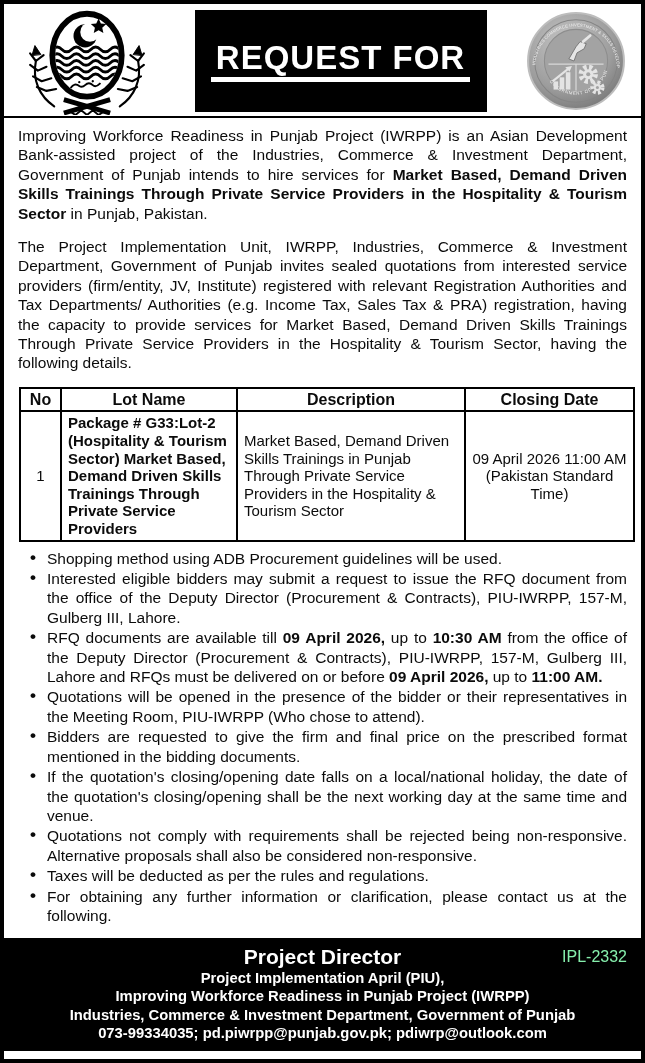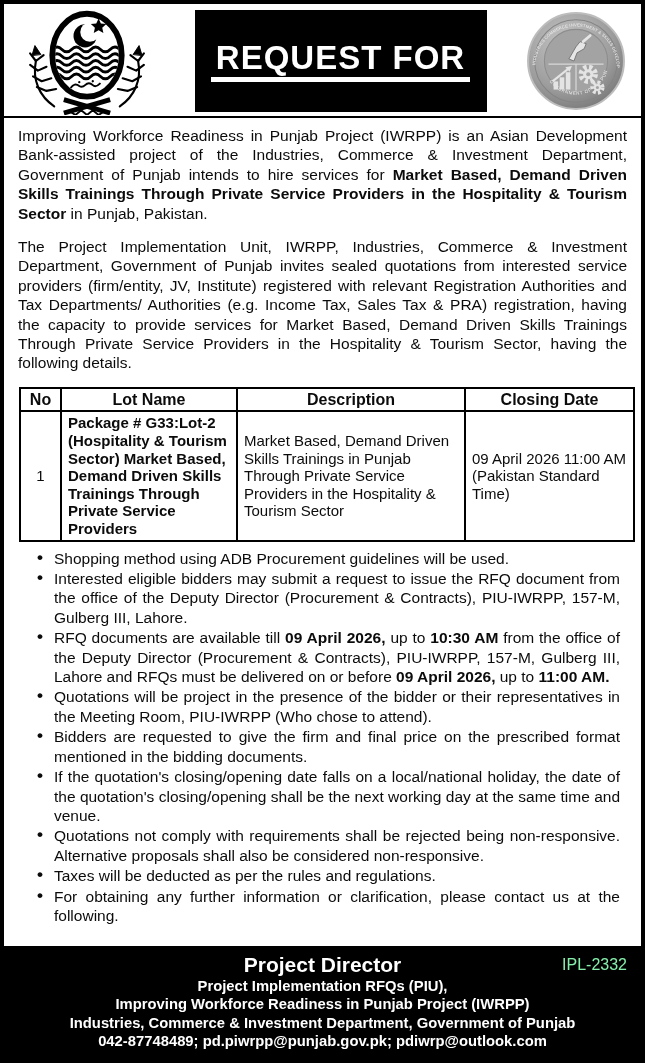--- a/index.html
+++ b/index.html
@@ -19,28 +19,28 @@
   .b{font-weight:bold;}
   
   table.lots{border-collapse:collapse;width:614px;margin:0 1px 7px 1px;table-layout:fixed;}
   table.lots th,table.lots td{border:2px solid #000;font-size:15px;line-height:17.6px;
     padding:2px 6px;vertical-align:middle;}
   table.lots th{font-size:16px;font-weight:bold;text-align:center;padding:2px 2px;}
   col.c-no{width:41px;}col.c-lot{width:176px;}col.c-desc{width:228px;}col.c-date{width:169px;}
   td.no{text-align:center;}
   td.lot{padding:3px 4px 3px 8px;font-weight:bold;}
   td.desc{padding:3px 4px 3px 10px;}
-  td.date{text-align:left;}
+  td.date{text-align:center;}
   
-  ul.notes{list-style:none;margin:7px;padding:0;}
+  ul.notes{list-style:none;margin:0;padding:0;}
   ul.notes li{position:relative;padding-left:29px;font-size:15.5px;line-height:19.4px;
     text-align:justify;margin:0 0 1px 0;}
   ul.notes li::before{content:"\2022";position:absolute;left:12px;top:-1px;font-size:17px;font-weight:bold;}
   
-  .footer{position:absolute;left:0;right:0;bottom:0;background:#000;color:#fff;
+  .footer{position:absolute;left:0;right:0;bottom:8px;background:#000;color:#fff;
     text-align:center;padding:7px 0 9px 0;}
   .footer-head{position:relative;}
   .signatory{font-size:21px;font-weight:bold;line-height:24px;}
   .ref{position:absolute;right:14px;top:3px;font-size:16px;font-weight:normal;color:#86efac;}
   .footer-lines div{font-size:14.8px;font-weight:bold;line-height:18.2px;}
   svg text{font-family:"Liberation Sans",sans-serif;}
 </style>
 </head>
 <body>
 
@@ -165,35 +165,35 @@
           <td class="desc">Market Based, Demand Driven Skills Trainings in Punjab Through Private Service Providers in the Hospitality &amp; Tourism Sector</td>
           <td class="date">09 April 2026 11:00 AM (Pakistan Standard Time)</td>
         </tr>
       </tbody>
     </table>
 
     <ul class="notes">
         <li><span>Shopping method using ADB Procurement guidelines will be used.</span></li>
         <li><span>Interested eligible bidders may submit a request to issue the RFQ document from the office of the Deputy Director (Procurement &amp; Contracts), PIU-IWRPP, 157-M, Gulberg III, Lahore.</span></li>
         <li><span>RFQ documents are available till </span><span class="b">09 April 2026,</span><span> up to </span><span class="b">10:30 AM</span><span> from the office of the Deputy Director (Procurement &amp; Contracts), PIU-IWRPP, 157-M, Gulberg III, Lahore and RFQs must be delivered on or before </span><span class="b">09 April 2026,</span><span> up to </span><span class="b">11:00 AM.</span></li>
-        <li><span>Quotations will be project in the presence of the bidder or their representatives in the Meeting Room, PIU-IWRPP (Who chose to attend).</span></li>
+        <li><span>Quotations will be opened in the presence of the bidder or their representatives in the Meeting Room, PIU-IWRPP (Who chose to attend).</span></li>
         <li><span>Bidders are requested to give the firm and final price on the prescribed format mentioned in the bidding documents.</span></li>
         <li><span>If the quotation's closing/opening date falls on a local/national holiday, the date of the quotation's closing/opening shall be the next working day at the same time and venue.</span></li>
         <li><span>Quotations not comply with requirements shall be rejected being non-responsive. Alternative proposals shall also be considered non-responsive.</span></li>
         <li><span>Taxes will be deducted as per the rules and regulations.</span></li>
         <li><span>For obtaining any further information or clarification, please contact us at the following.</span></li>
       </ul>
   </div>
 
   <div class="footer">
     <div class="footer-head">
       <span class="signatory">Project Director</span>
       <span class="ref">IPL-2332</span>
     </div>
     <div class="footer-lines">
-        <div>Project Implementation RFQs (PIU),</div>
+        <div>Project Implementation April (PIU),</div>
         <div>Improving Workforce Readiness in Punjab Project (IWRPP)</div>
         <div>Industries, Commerce &amp; Investment Department, Government of Punjab</div>
-        <div>042-87748489; pd.piwrpp@punjab.gov.pk; pdiwrp@outlook.com</div>
+        <div>073-99334035; pd.piwrpp@punjab.gov.pk; pdiwrp@outlook.com</div>
       </div>
   </div>
 
 </div>
 
 </body></html>

